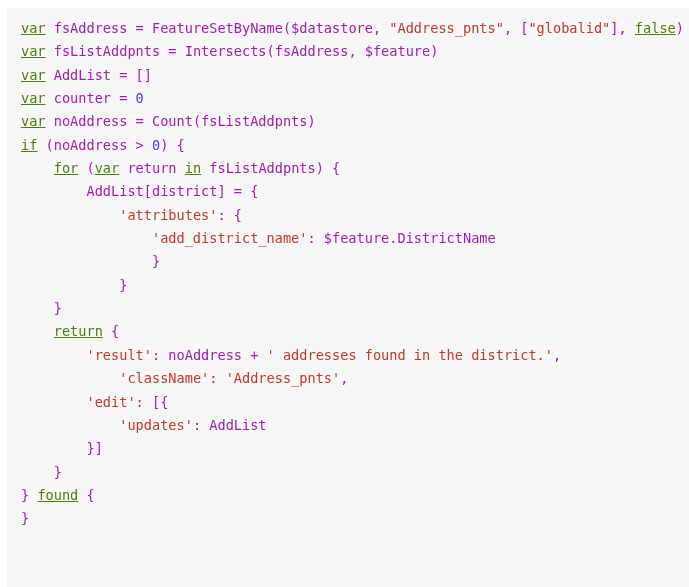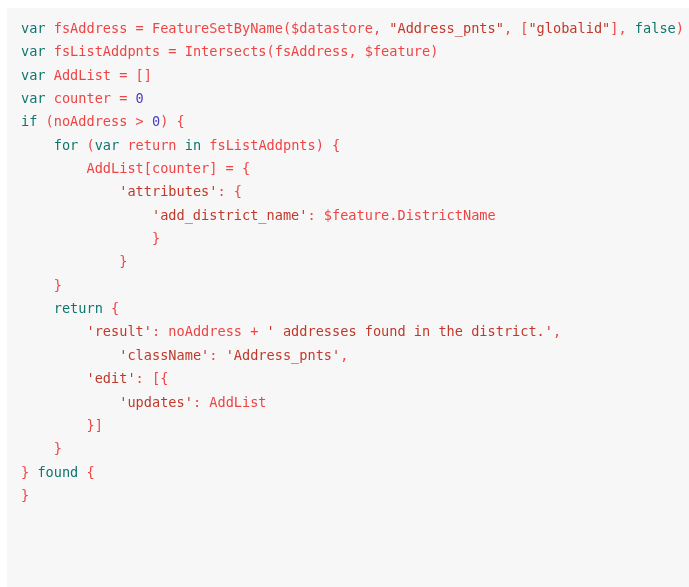--- a/index.html
+++ b/index.html
@@ -32,37 +32,38 @@
     font-size: 13.6px;
     white-space: pre;
     color: #3c3c3c;
     padding-left: 14px;
     letter-spacing: 0px;
   }
 
   .tok { white-space: pre; }
 
   
-  .t-kw    { color: #0f766e; }          
+  .t-kw    { color: #4d7c0f; text-decoration: underline; }          
   .t-str   { color: #c0392b; }          
   .t-num   { color: #4b3fc4; }          
-  .t-plain { color: #ef4444; }          
+  .t-plain { color: #a21caf; }          
 </style>
 </head>
 <body>
 
 <div id="code-block">
   <div id="code-lines" style="background: rgb(247, 247, 247);">
       <div class="code-line"><span class="tok t-kw">var</span><span class="tok t-plain"> fsAddress = FeatureSetByName($datastore, </span><span class="tok t-str">"Address_pnts"</span><span class="tok t-plain">, [</span><span class="tok t-str">"globalid"</span><span class="tok t-plain">], </span><span class="tok t-kw">false</span><span class="tok t-plain">)</span></div>
       <div class="code-line"><span class="tok t-kw">var</span><span class="tok t-plain"> fsListAddpnts = Intersects(fsAddress, $feature)</span></div>
       <div class="code-line"><span class="tok t-kw">var</span><span class="tok t-plain"> AddList = []</span></div>
       <div class="code-line"><span class="tok t-kw">var</span><span class="tok t-plain"> counter = </span><span class="tok t-num">0</span></div>
+      <div class="code-line"><span class="tok t-kw">var</span><span class="tok t-plain"> noAddress = Count(fsListAddpnts)</span></div>
       <div class="code-line"><span class="tok t-kw">if</span><span class="tok t-plain"> (noAddress &gt; </span><span class="tok t-num">0</span><span class="tok t-plain">) {</span></div>
       <div class="code-line"><span class="tok t-plain">    </span><span class="tok t-kw">for</span><span class="tok t-plain"> (</span><span class="tok t-kw">var</span><span class="tok t-plain"> return </span><span class="tok t-kw">in</span><span class="tok t-plain"> fsListAddpnts) {</span></div>
-      <div class="code-line"><span class="tok t-plain">        AddList[counter] = {</span></div>
+      <div class="code-line"><span class="tok t-plain">        AddList[district] = {</span></div>
       <div class="code-line"><span class="tok t-plain">            </span><span class="tok t-str">'attributes'</span><span class="tok t-plain">: {</span></div>
       <div class="code-line"><span class="tok t-plain">                </span><span class="tok t-str">'add_district_name'</span><span class="tok t-plain">: $feature.DistrictName</span></div>
       <div class="code-line"><span class="tok t-plain">                }</span></div>
       <div class="code-line"><span class="tok t-plain">            }</span></div>
       <div class="code-line"><span class="tok t-plain">    }</span></div>
       <div class="code-line"><span class="tok t-plain">    </span><span class="tok t-kw">return</span><span class="tok t-plain"> {</span></div>
       <div class="code-line"><span class="tok t-plain">        </span><span class="tok t-str">'result'</span><span class="tok t-plain">: noAddress + </span><span class="tok t-str">' addresses found in the district.'</span><span class="tok t-plain">,</span></div>
       <div class="code-line"><span class="tok t-plain">            </span><span class="tok t-str">'className'</span><span class="tok t-plain">: </span><span class="tok t-str">'Address_pnts'</span><span class="tok t-plain">,</span></div>
       <div class="code-line"><span class="tok t-plain">        </span><span class="tok t-str">'edit'</span><span class="tok t-plain">: [{</span></div>
       <div class="code-line"><span class="tok t-plain">            </span><span class="tok t-str">'updates'</span><span class="tok t-plain">: AddList</span></div>

